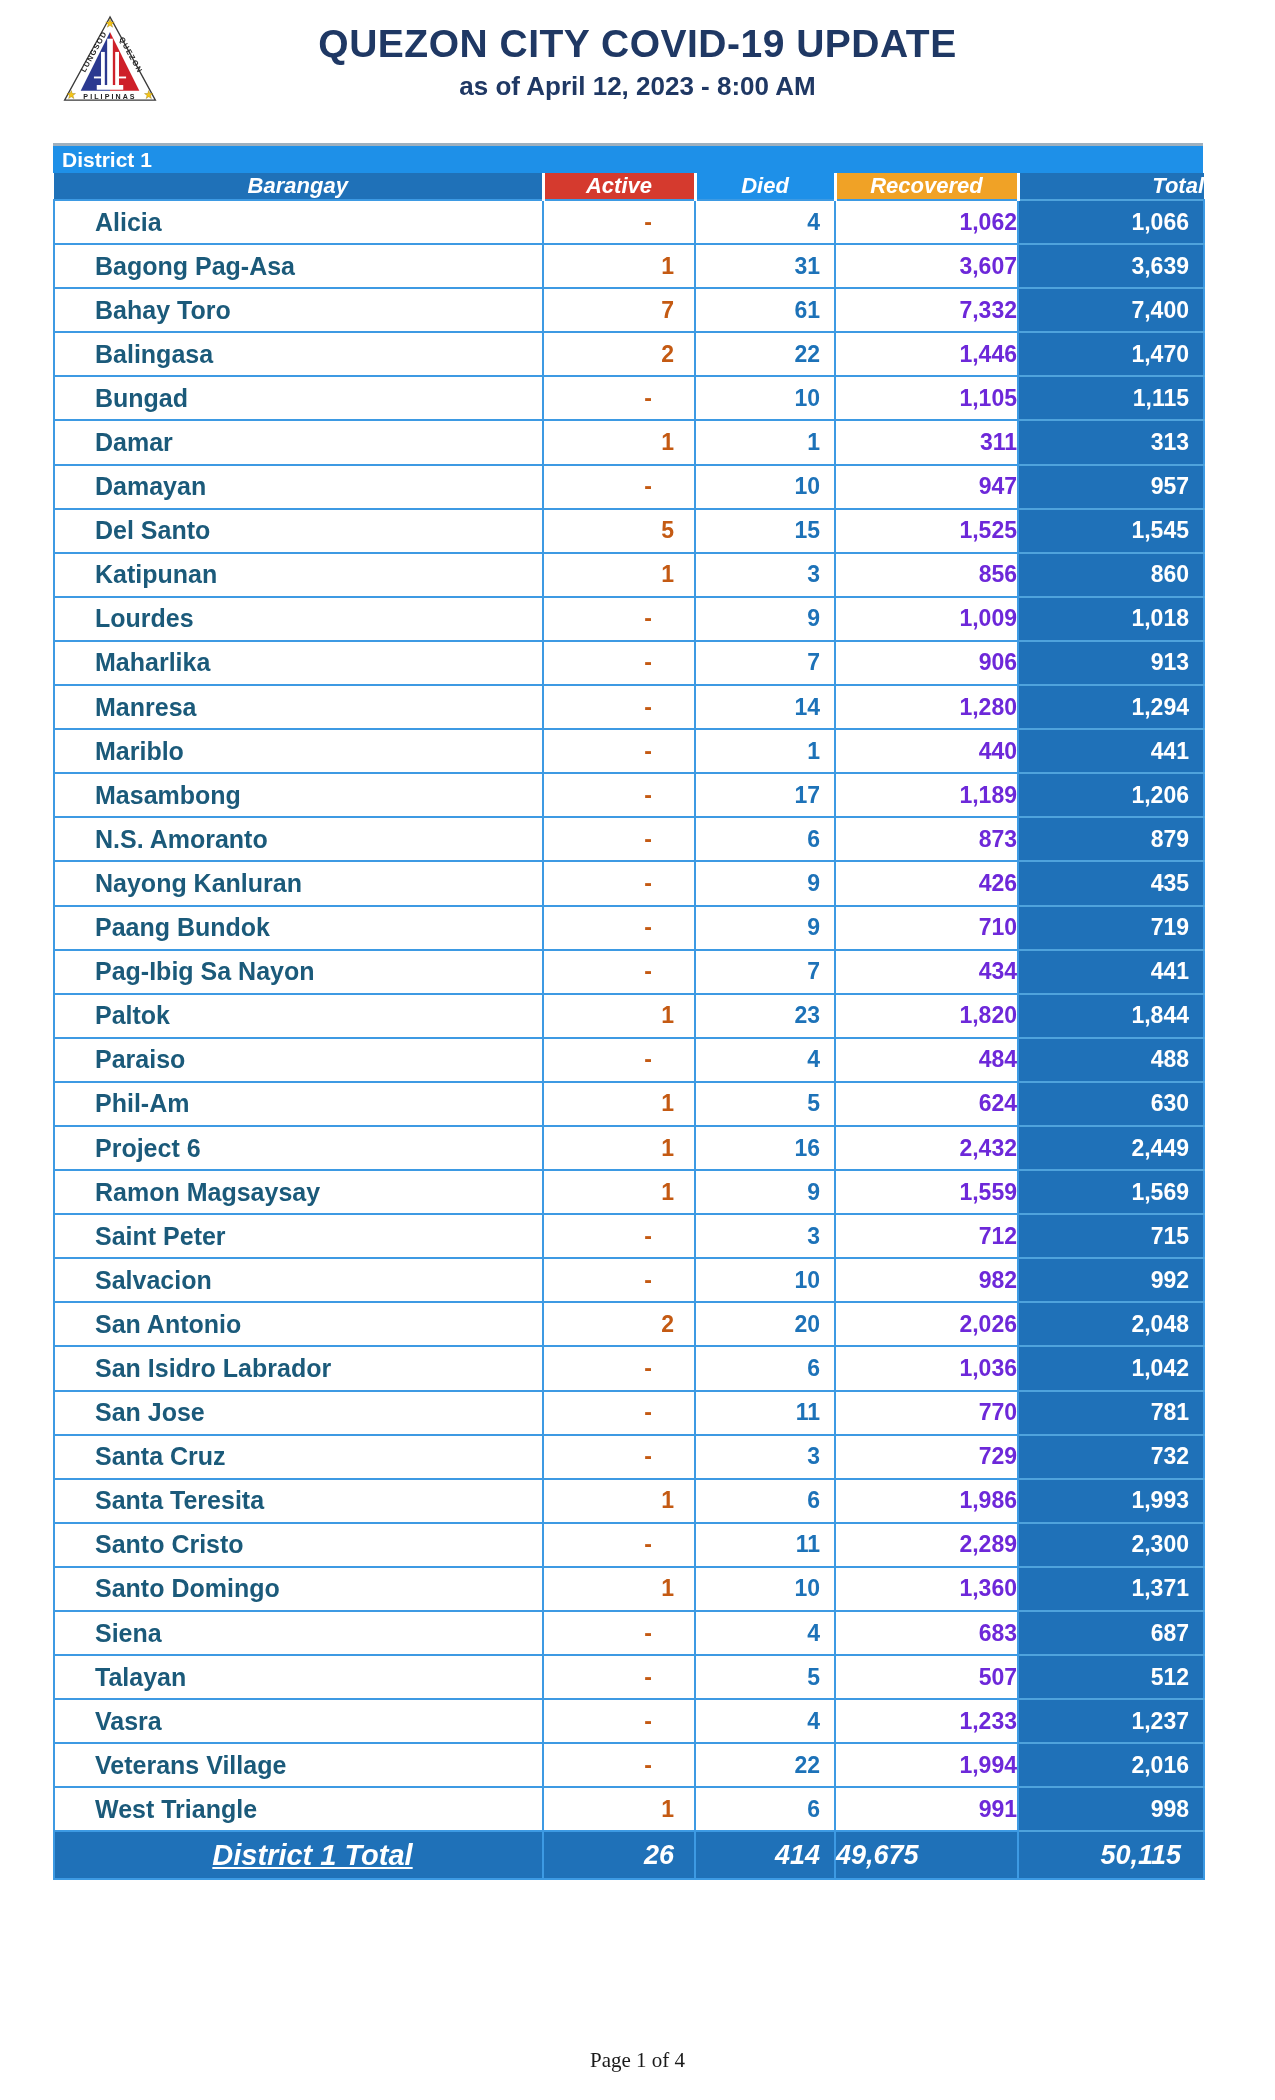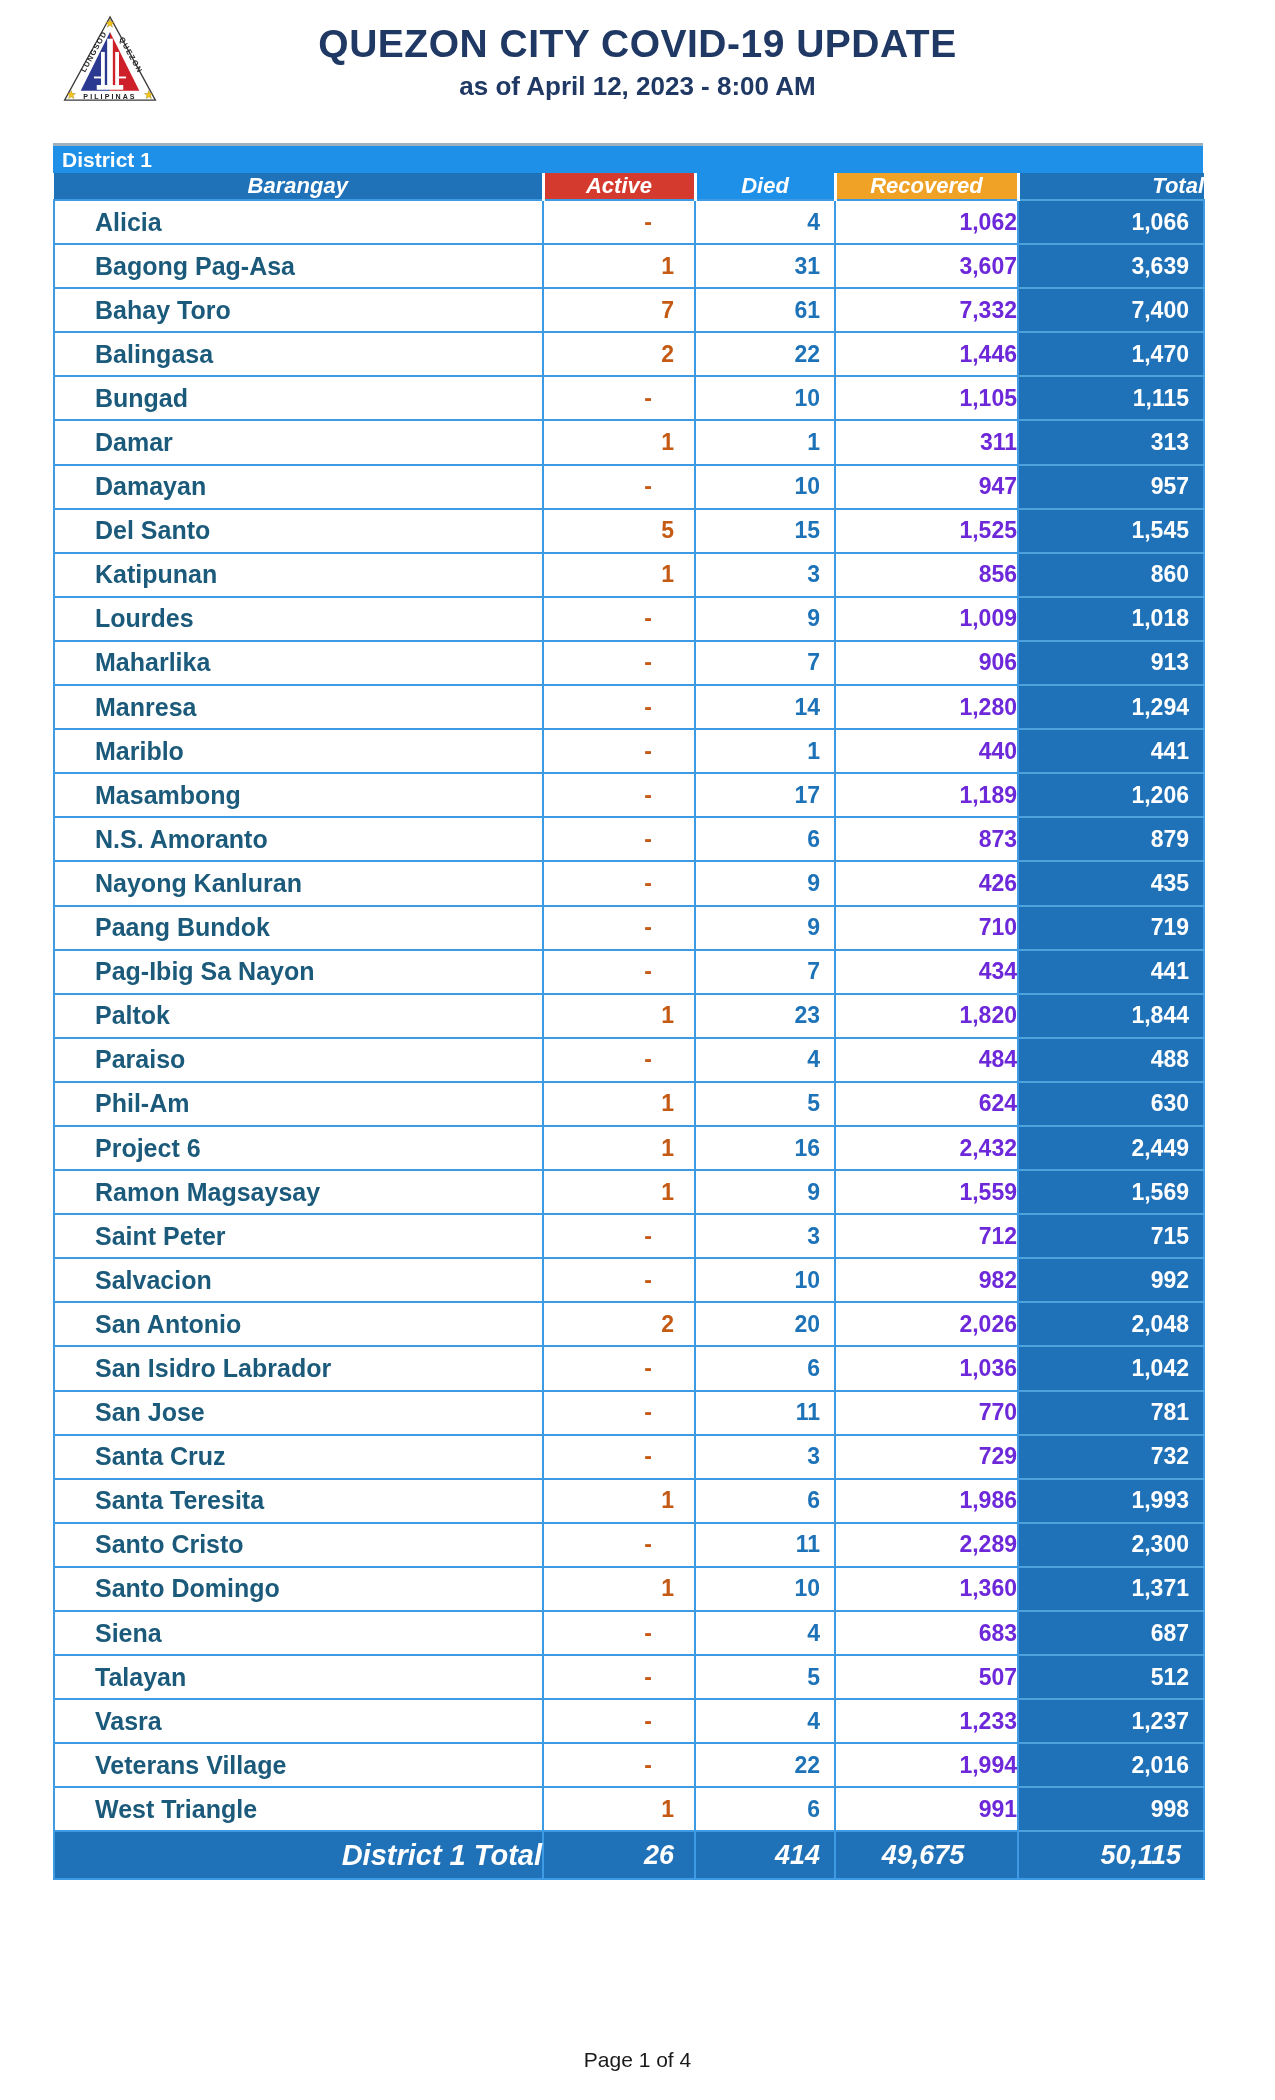--- a/index.html
+++ b/index.html
@@ -50,29 +50,29 @@
     font-size:23px; color:#ffffff; background:#1F71B8;
     text-align:right; padding-right:14px;
     border-top-color:#4FA3DC; border-bottom-color:#4FA3DC;
   }
 
   tfoot td {
     height:48px; background:#1F71B8; color:#ffffff;
     font-style:italic; font-weight:bold; border:2px solid #3D9AE3;
     white-space:nowrap;
   }
-  .t-label     { font-size:29px; padding-left:28px; text-align:right; }
+  .t-label     { font-size:29px; padding-left:28px; text-align:center;text-decoration:underline; }
   .t-active    { font-size:27px; text-align:right; padding-right:20px; }
   .t-died      { font-size:27px; text-align:right; padding-right:14px; }
-  .t-recovered { font-size:27px; text-align:center; padding-right:7px; }
+  .t-recovered { font-size:27px; text-align:left; padding-right:7px; }
   .t-total     { font-size:27px; text-align:right; padding-right:22px; }
 
   .footer {
     position:absolute; left:0; top:2048px; width:100%;
-    text-align:center; font-size:21px; color:#1a1a1a; font-weight:normal;
+    text-align:center; font-size:21px; color:#1a1a1a; font-weight:normal;font-family:Liberation Serif, serif;
   }
 </style>
 </head>
 <body>
 
 <div>
 
   <svg class="logo" viewBox="0 0 110 100">
     <defs>
       <path id="star" d="M0,-5 L1.18,-1.62 4.76,-1.55 1.9,0.62 2.94,4.05 0,2 -2.94,4.05 -1.9,0.62 -4.76,-1.55 -1.18,-1.62 Z"></path>

